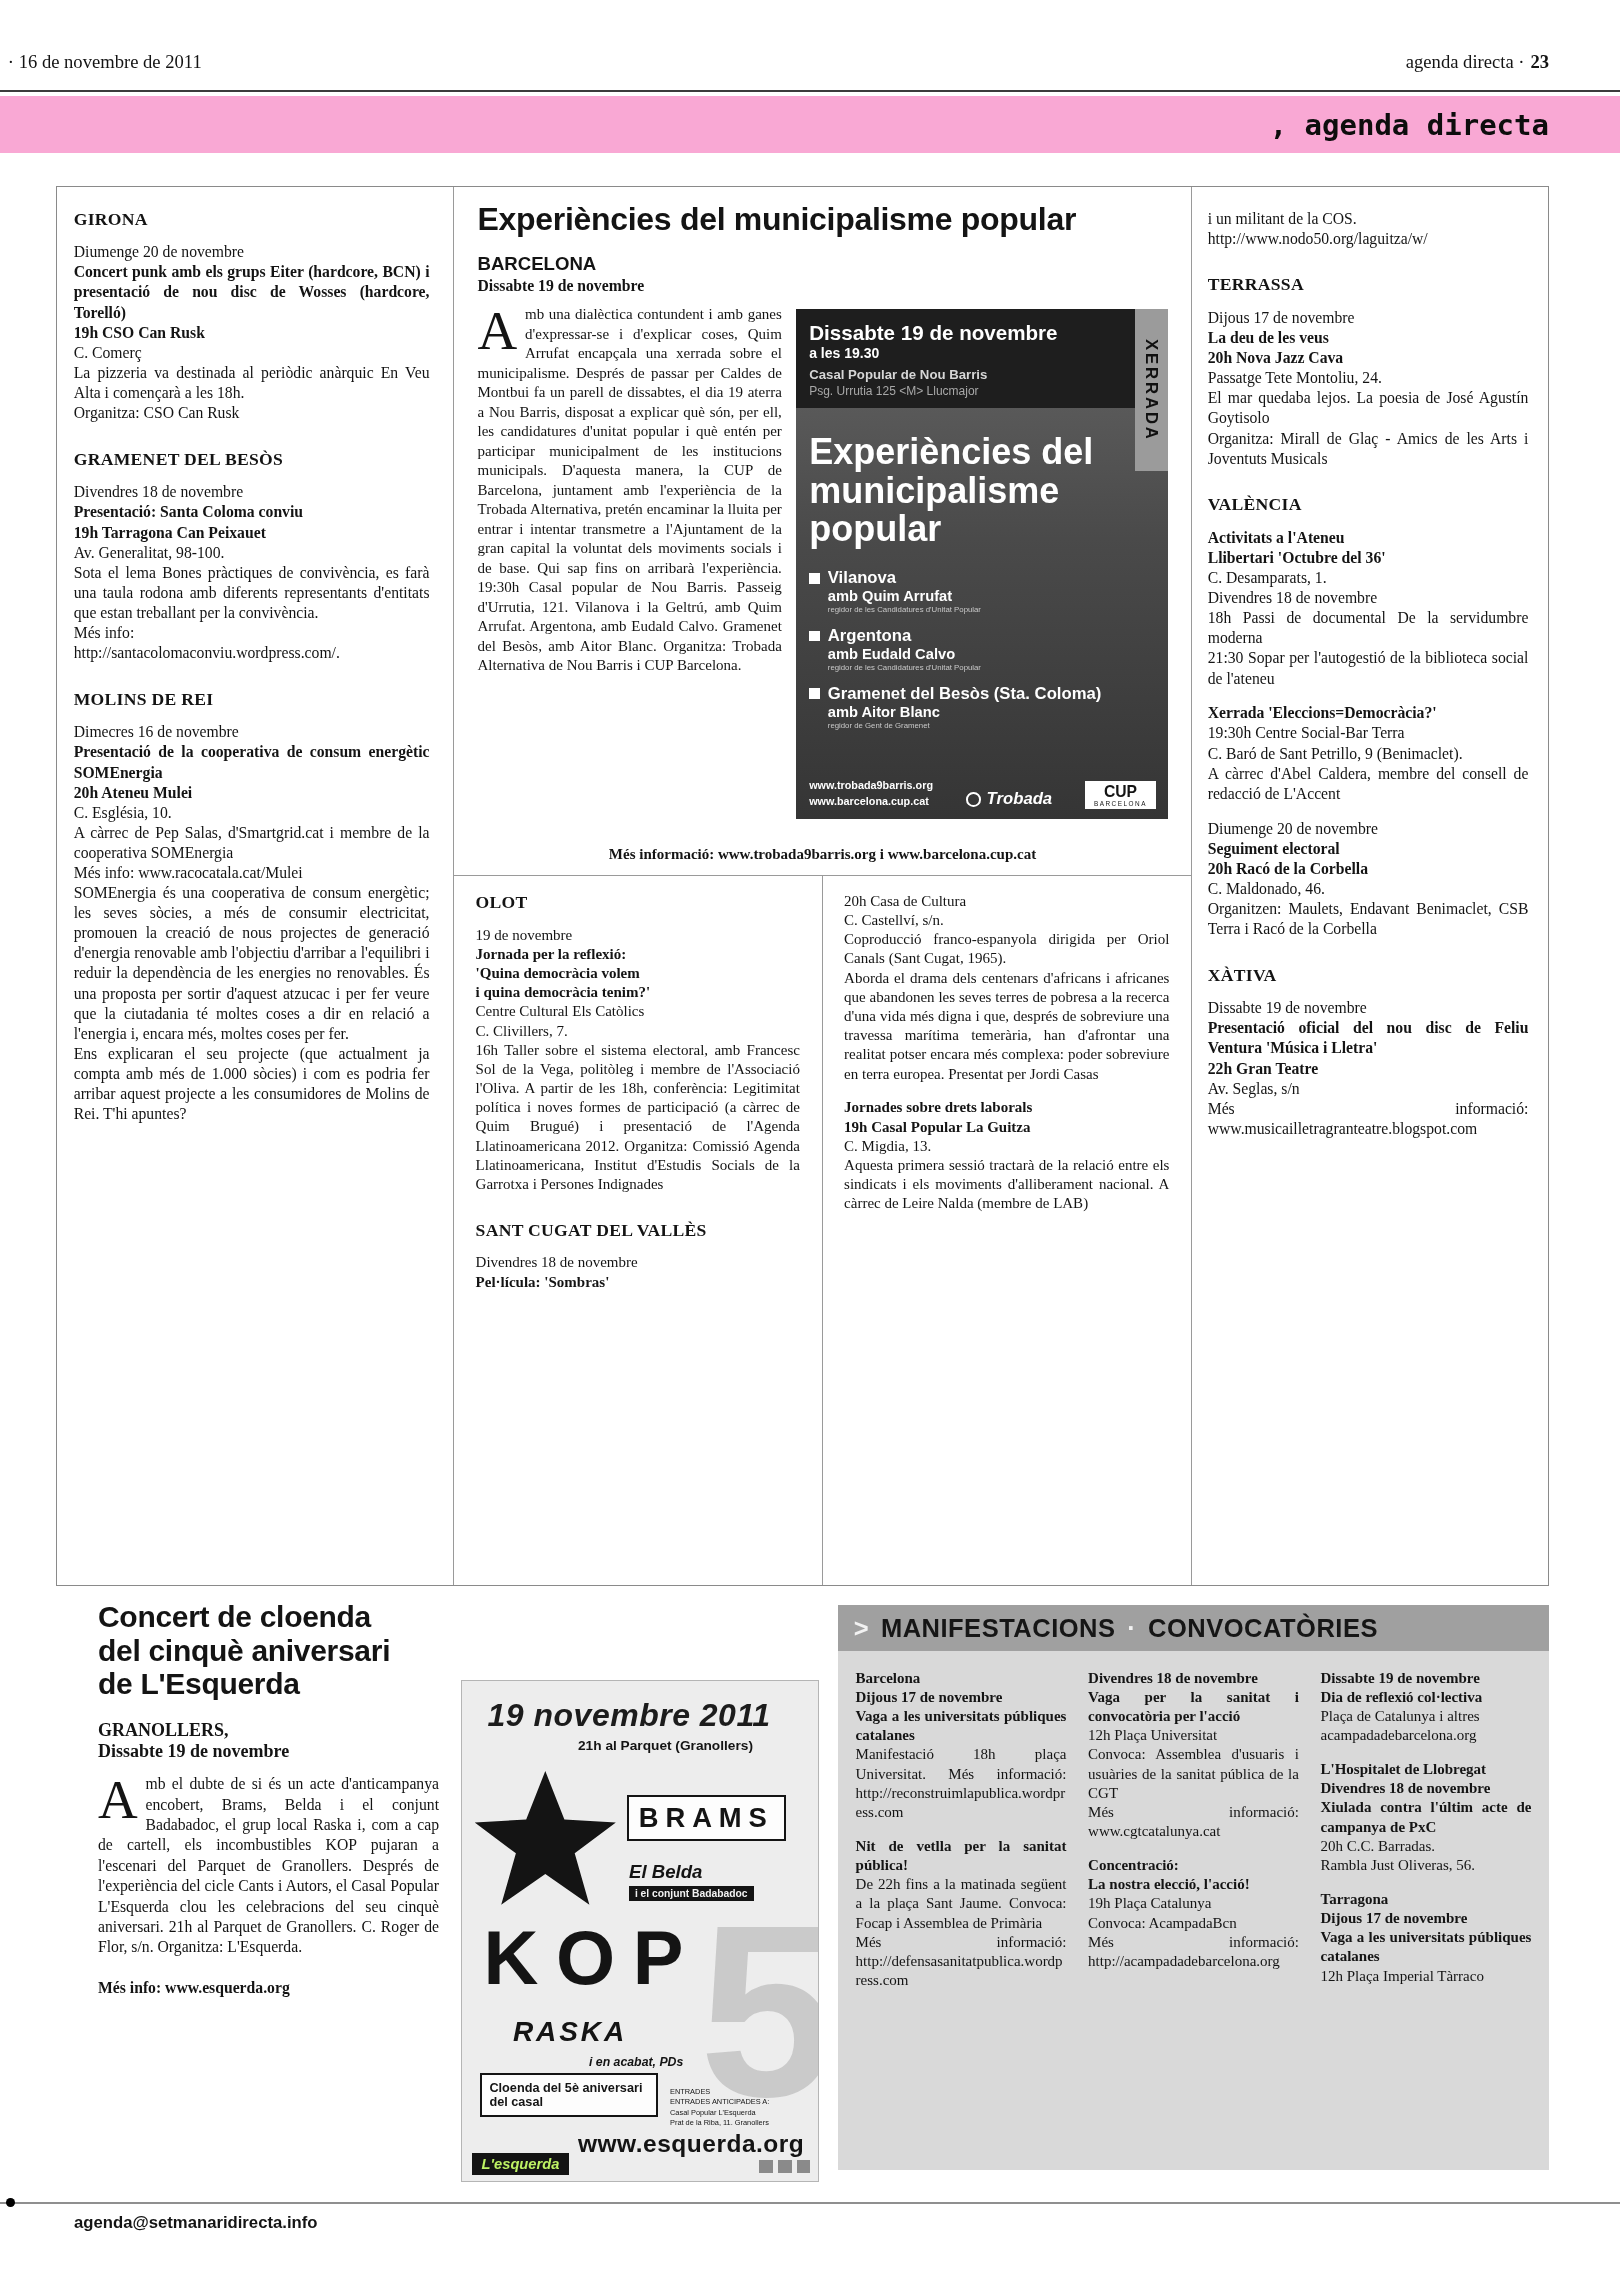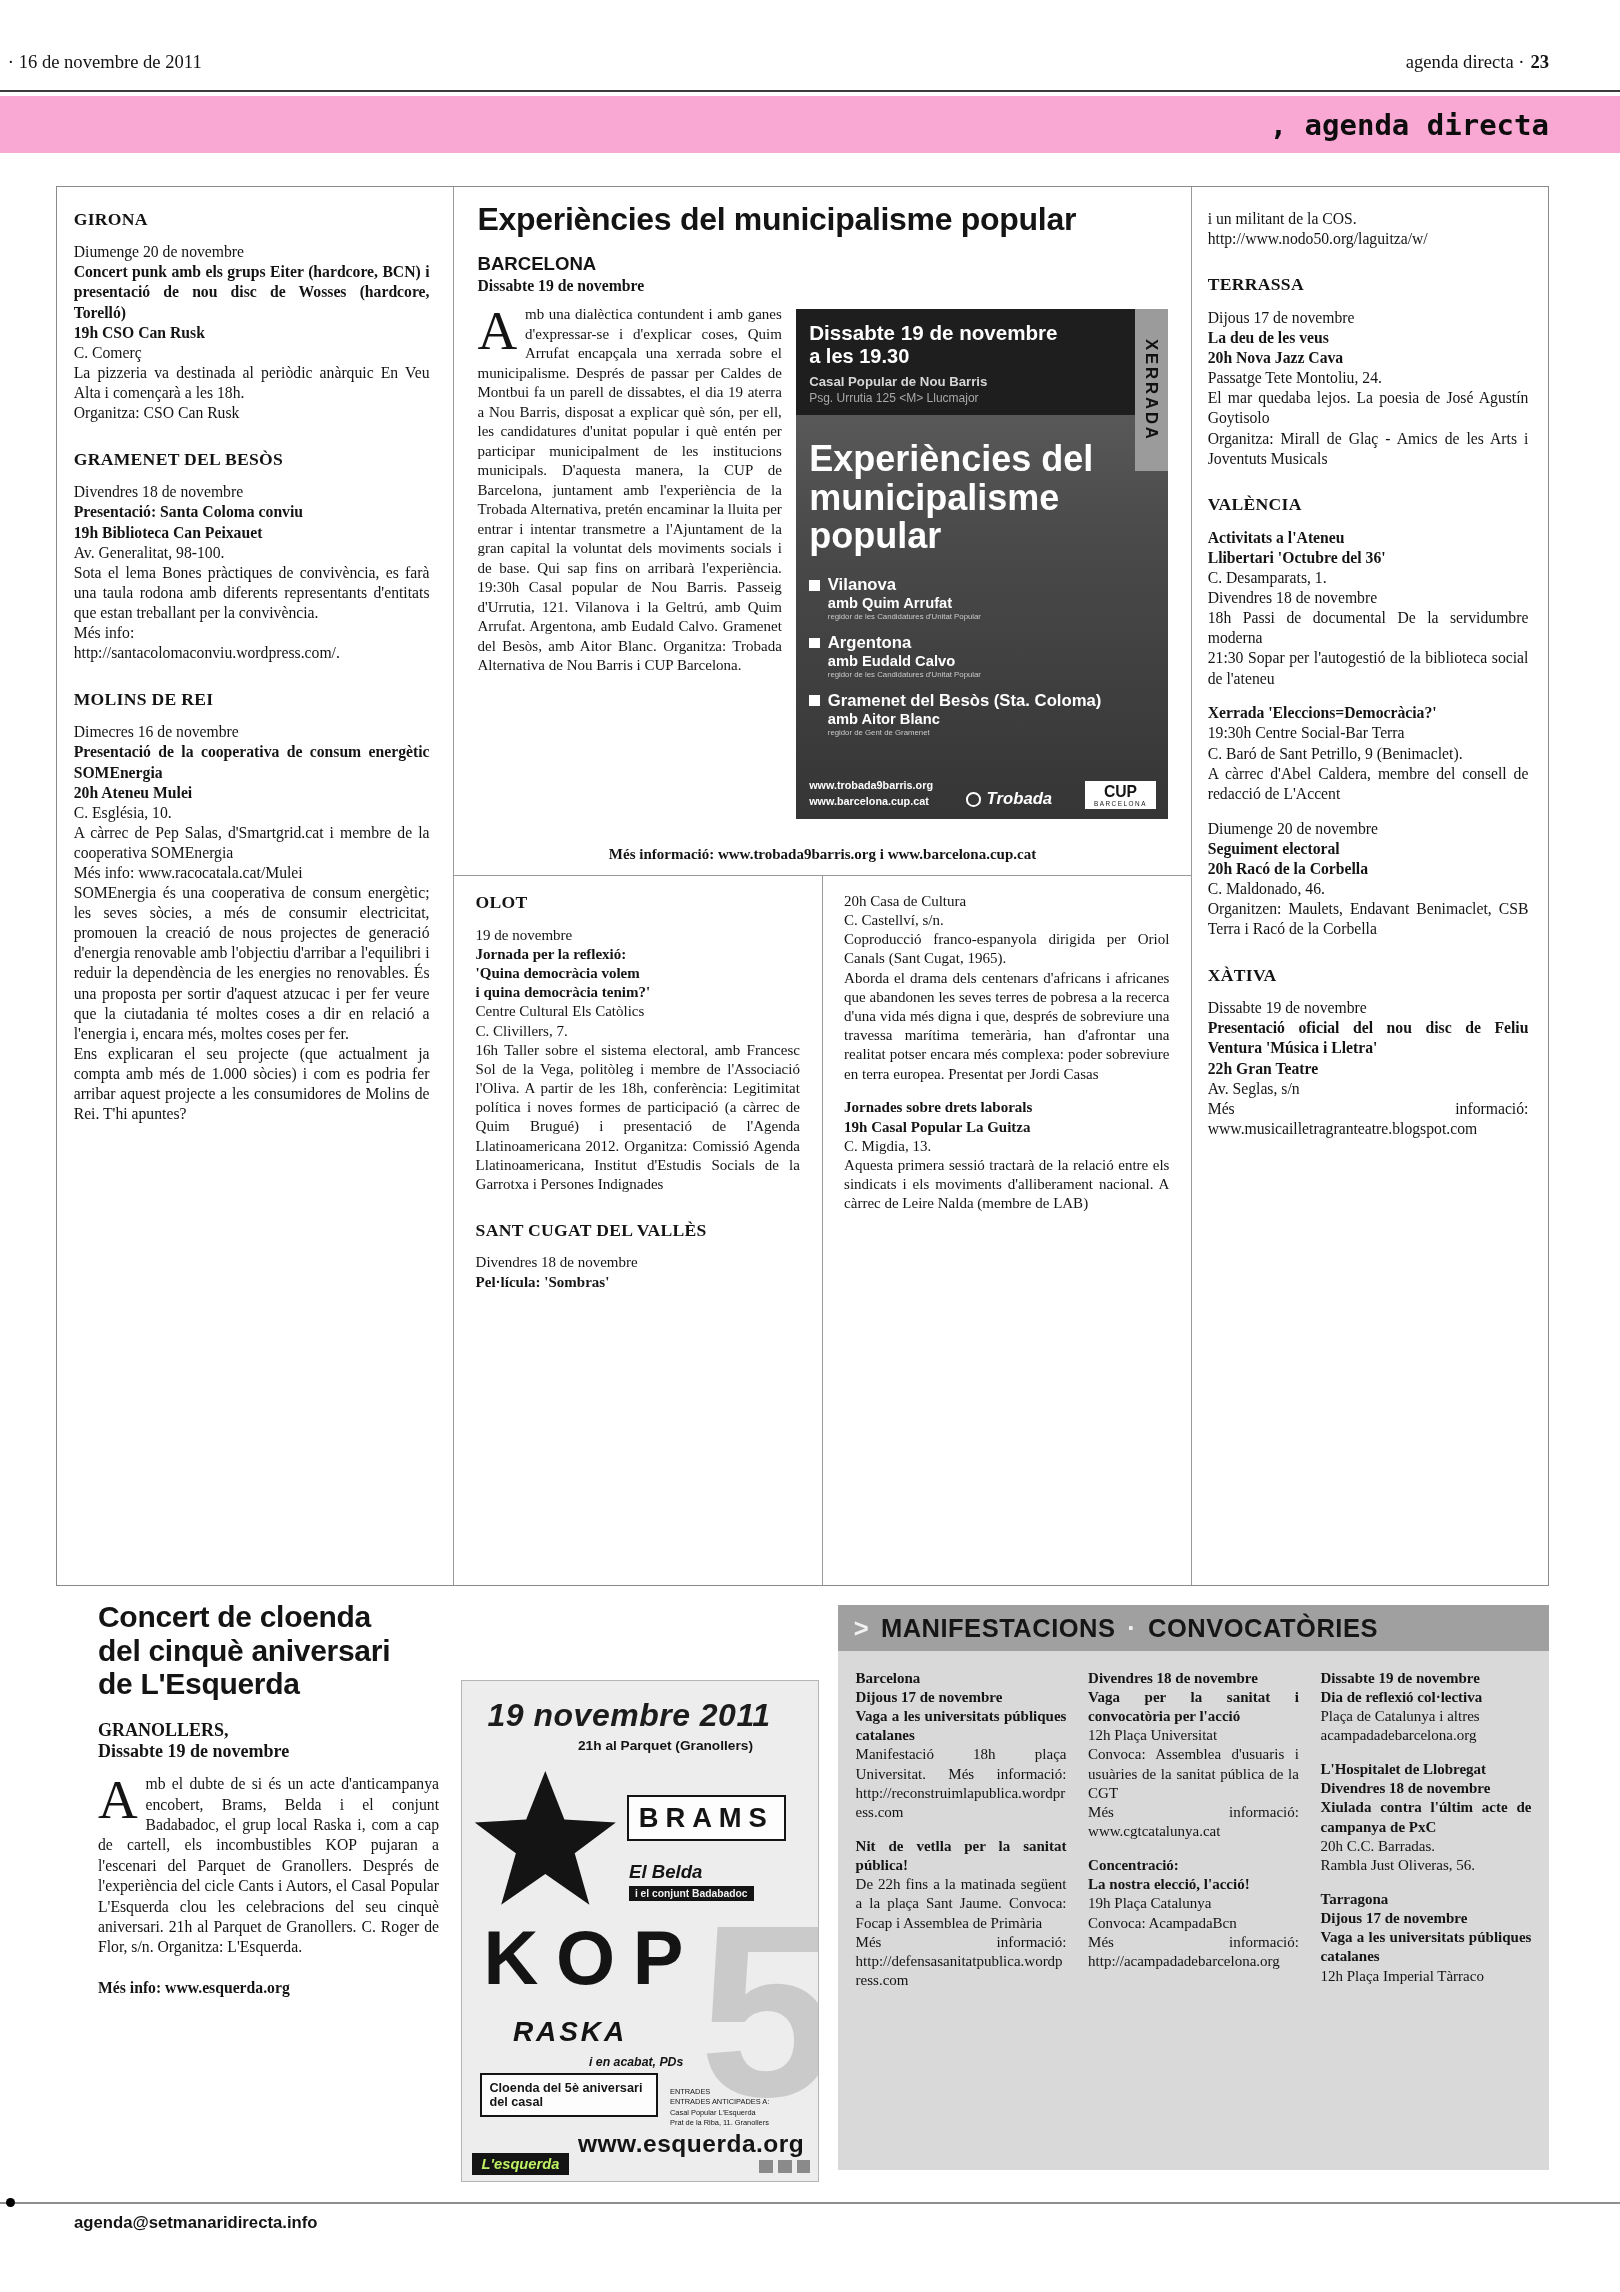--- a/index.html
+++ b/index.html
@@ -44,21 +44,21 @@
   .center-two { flex:1; display:flex; margin:0 -23.5px; }
   .ctc { width:50%; padding:15.7px 21.6px; overflow:hidden; }
   .ctc-left { border-right:1px solid #9a9a9a; }
 
   
   .poster1 { float:right; width:372px; height:510px; margin:3.9px 0 13.7px 13.7px; position:relative;
              background:linear-gradient(180deg,#646464 0%,#4a4a4a 45%,#353535 100%);
              color:#fff; font-family:"Liberation Sans", sans-serif; overflow:hidden; text-align:left; }
   .p1-top { background:#1e1e1e; padding:11.8px 43px 9.8px 13.7px; }
   .p1-date { font-size:20.6px; font-weight:bold; display:block; }
-  .p1-time { font-size:20px; font-weight:bold; display:block; }
+  .p1-time { font-size:14px; font-weight:bold; display:block; }
   .p1-venue { font-size:13.2px; font-weight:bold; color:#d6d6d6; margin-top:5.9px; }
   .p1-addr { font-size:12px; color:#a8a8a8; margin-top:2px; }
   .p1-tag { position:absolute; top:0; right:0; width:33px; height:162px; background:#9b9b9b; color:#101010;
             writing-mode:vertical-rl; display:flex; align-items:center; justify-content:center;
             font-weight:bold; font-size:16.7px; letter-spacing:2.9px; }
   .p1-title { margin:25.5px 15.7px 19.6px 13.7px; font-size:36px; font-weight:bold; line-height:1.07; }
   .p1-sp { margin:0 13.7px 11.8px; }
   .p1-place { font-size:16.7px; font-weight:bold; display:flex; align-items:center; gap:7.8px; }
   .p1-sq { width:10.8px; height:10.8px; background:#fff; flex:0 0 auto; }
   .p1-name { font-size:14.7px; font-weight:bold; margin-left:18.6px; }
@@ -155,21 +155,21 @@
             <div class="ln">C. Comerç</div>
             <div class="ln">La pizzeria va destinada al periòdic anàrquic En Veu Alta i començarà a les 18h.</div>
             <div class="ln">Organitza: CSO Can Rusk</div>
           </div>
       </div>
       <div class="sec">
         <div class="sec-heading">GRAMENET DEL BESÒS</div>
         <div>
             <div class="ln">Divendres 18 de novembre</div>
             <div class="ln b">Presentació: Santa Coloma conviu</div>
-            <div class="ln b">19h Biblioteca Can Peixauet</div>
+            <div class="ln b">19h Tarragona Can Peixauet</div>
             <div class="ln">Av. Generalitat, 98-100.</div>
             <div class="ln">Sota el lema Bones pràctiques de convivència, es farà una taula rodona amb diferents representants d'entitats que estan treballant per la convivència.</div>
             <div class="ln">Més info:</div>
             <div class="ln">http://santacolomaconviu.wordpress.com/.</div>
           </div>
       </div>
       <div class="sec">
         <div class="sec-heading">MOLINS DE REI</div>
         <div>
             <div class="ln">Dimecres 16 de novembre</div>

